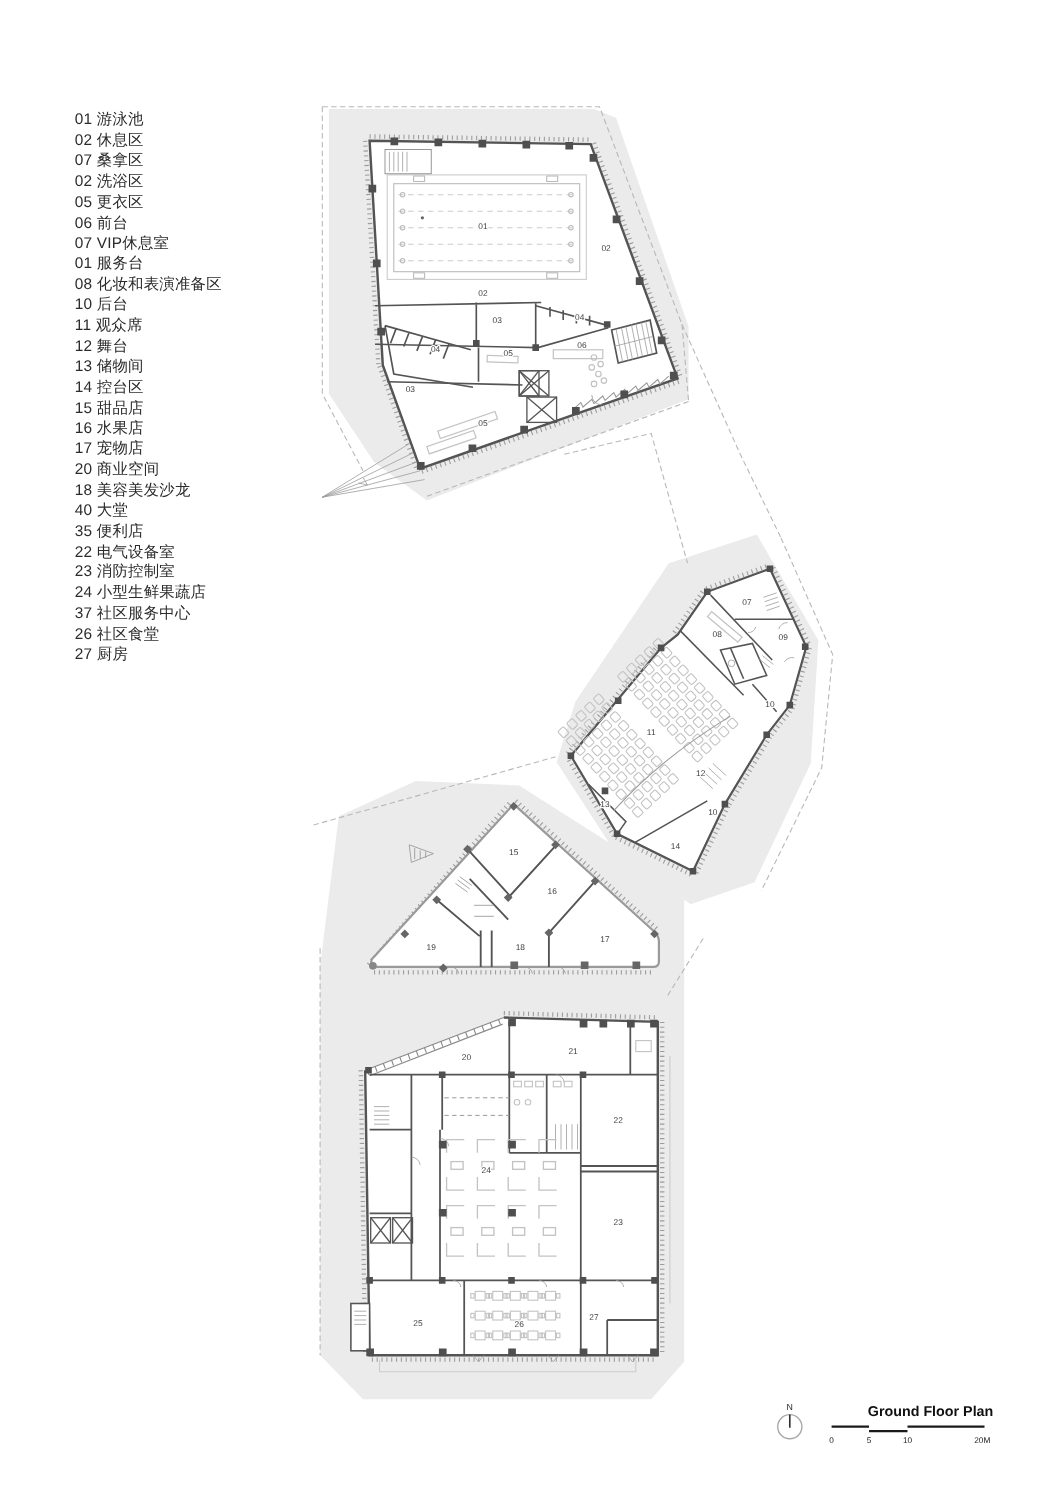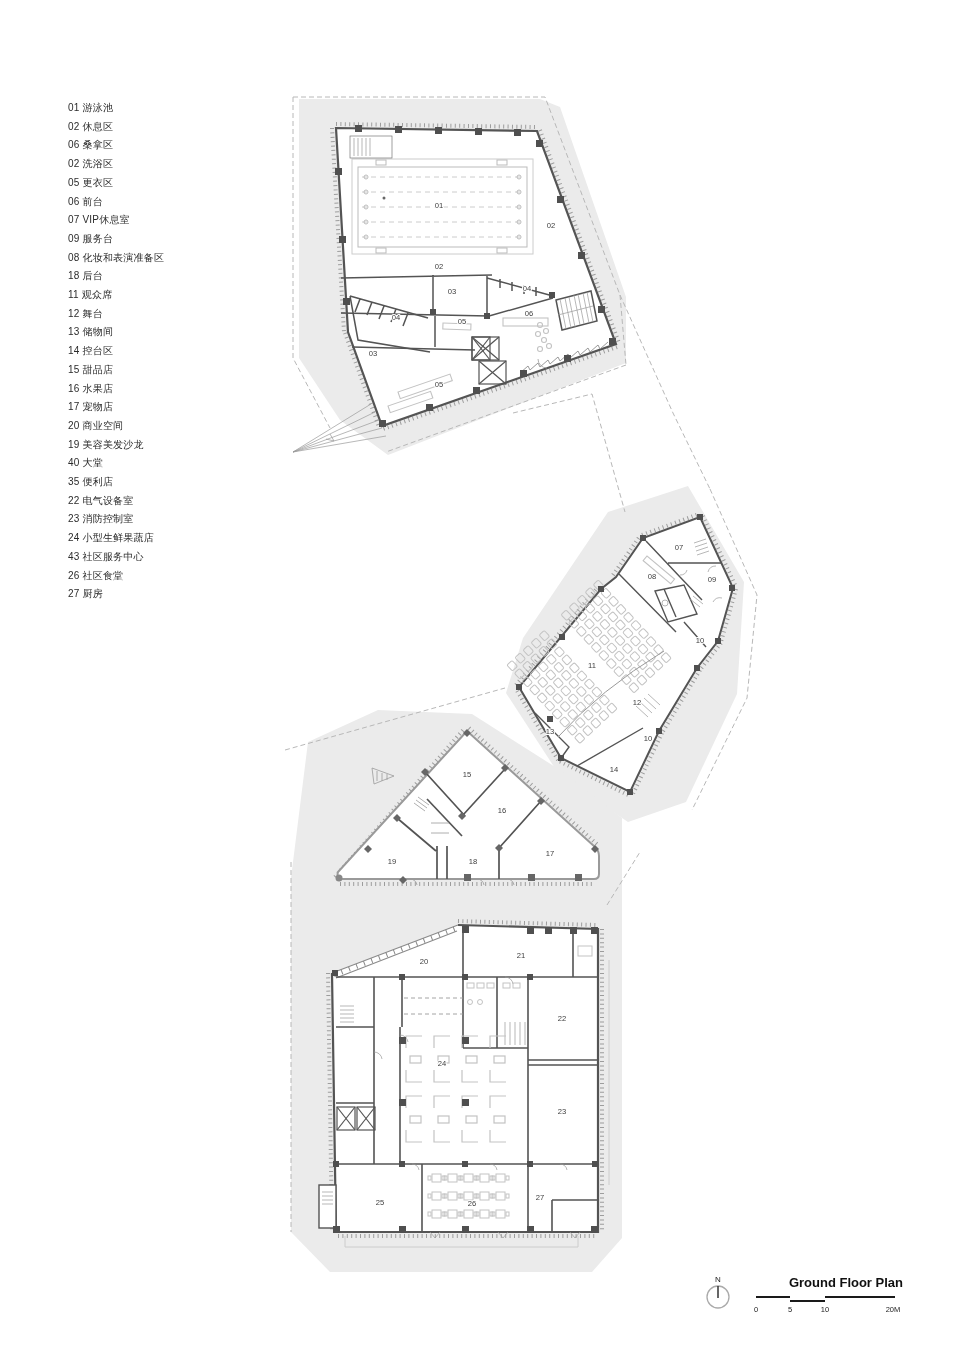--- a/index.html
+++ b/index.html
@@ -1,21 +1,21 @@
 <!DOCTYPE html>
 <html><head>
 <meta charset="utf-8">
 <style>
   html,body{margin:0;padding:0;}
   body{width:960px;height:1358px;position:relative;background:#fff;overflow:hidden;
        font-family:"Liberation Sans","DejaVu Sans",sans-serif;}
   .sheet{position:absolute;inset:0;}
   .plan-svg{position:absolute;left:0;top:0;width:960px;height:1358px;}
   .legend{position:absolute;left:68px;top:99px;width:220px;color:#2b2b2b;
-          font-size:10px;line-height:18.7px;letter-spacing:.2px;}
+          font-size:14px;line-height:18.7px;letter-spacing:.2px;}
   .legend .li{white-space:nowrap;}
   .rlabel{font-size:7.6px;fill:#3c3c3c;text-anchor:middle;
           paint-order:stroke;stroke:#ffffff;stroke-width:2.2px;stroke-linejoin:round;}
   .title-text{font-size:13px;font-weight:bold;fill:#101010;}
   .tick-label{font-size:7.5px;fill:#222;text-anchor:middle;}
   .north-label{font-size:8px;fill:#222;text-anchor:middle;}
   .wall{stroke:#545454;fill:none;}
   .wall-f{stroke:#545454;fill:#ffffff;}
   .lite{stroke:#c3c3c3;fill:none;}
   .hatch{stroke:#9a9a9a;fill:none;}
@@ -376,40 +376,40 @@
     <text class="tick-label" x="756" y="1312">0</text>
     <text class="tick-label" x="790" y="1312">5</text>
     <text class="tick-label" x="825" y="1312">10</text>
     <text class="tick-label" x="893" y="1312">20M</text>
   </g>
 </svg>
 
 <div class="legend">
   <div class="li">01 游泳池</div>
   <div class="li">02 休息区</div>
-  <div class="li">06 桑拿区</div>
+  <div class="li">07 桑拿区</div>
   <div class="li">02 洗浴区</div>
   <div class="li">05 更衣区</div>
   <div class="li">06 前台</div>
   <div class="li">07 VIP休息室</div>
-  <div class="li">09 服务台</div>
+  <div class="li">01 服务台</div>
   <div class="li">08 化妆和表演准备区</div>
-  <div class="li">18 后台</div>
+  <div class="li">10 后台</div>
   <div class="li">11 观众席</div>
   <div class="li">12 舞台</div>
   <div class="li">13 储物间</div>
   <div class="li">14 控台区</div>
   <div class="li">15 甜品店</div>
   <div class="li">16 水果店</div>
   <div class="li">17 宠物店</div>
   <div class="li">20 商业空间</div>
-  <div class="li">19 美容美发沙龙</div>
+  <div class="li">18 美容美发沙龙</div>
   <div class="li">40 大堂</div>
   <div class="li">35 便利店</div>
   <div class="li">22 电气设备室</div>
   <div class="li">23 消防控制室</div>
   <div class="li">24 小型生鲜果蔬店</div>
-  <div class="li">43 社区服务中心</div>
+  <div class="li">37 社区服务中心</div>
   <div class="li">26 社区食堂</div>
   <div class="li">27 厨房</div>
 </div>
 
 </div>
 
 </body></html>

